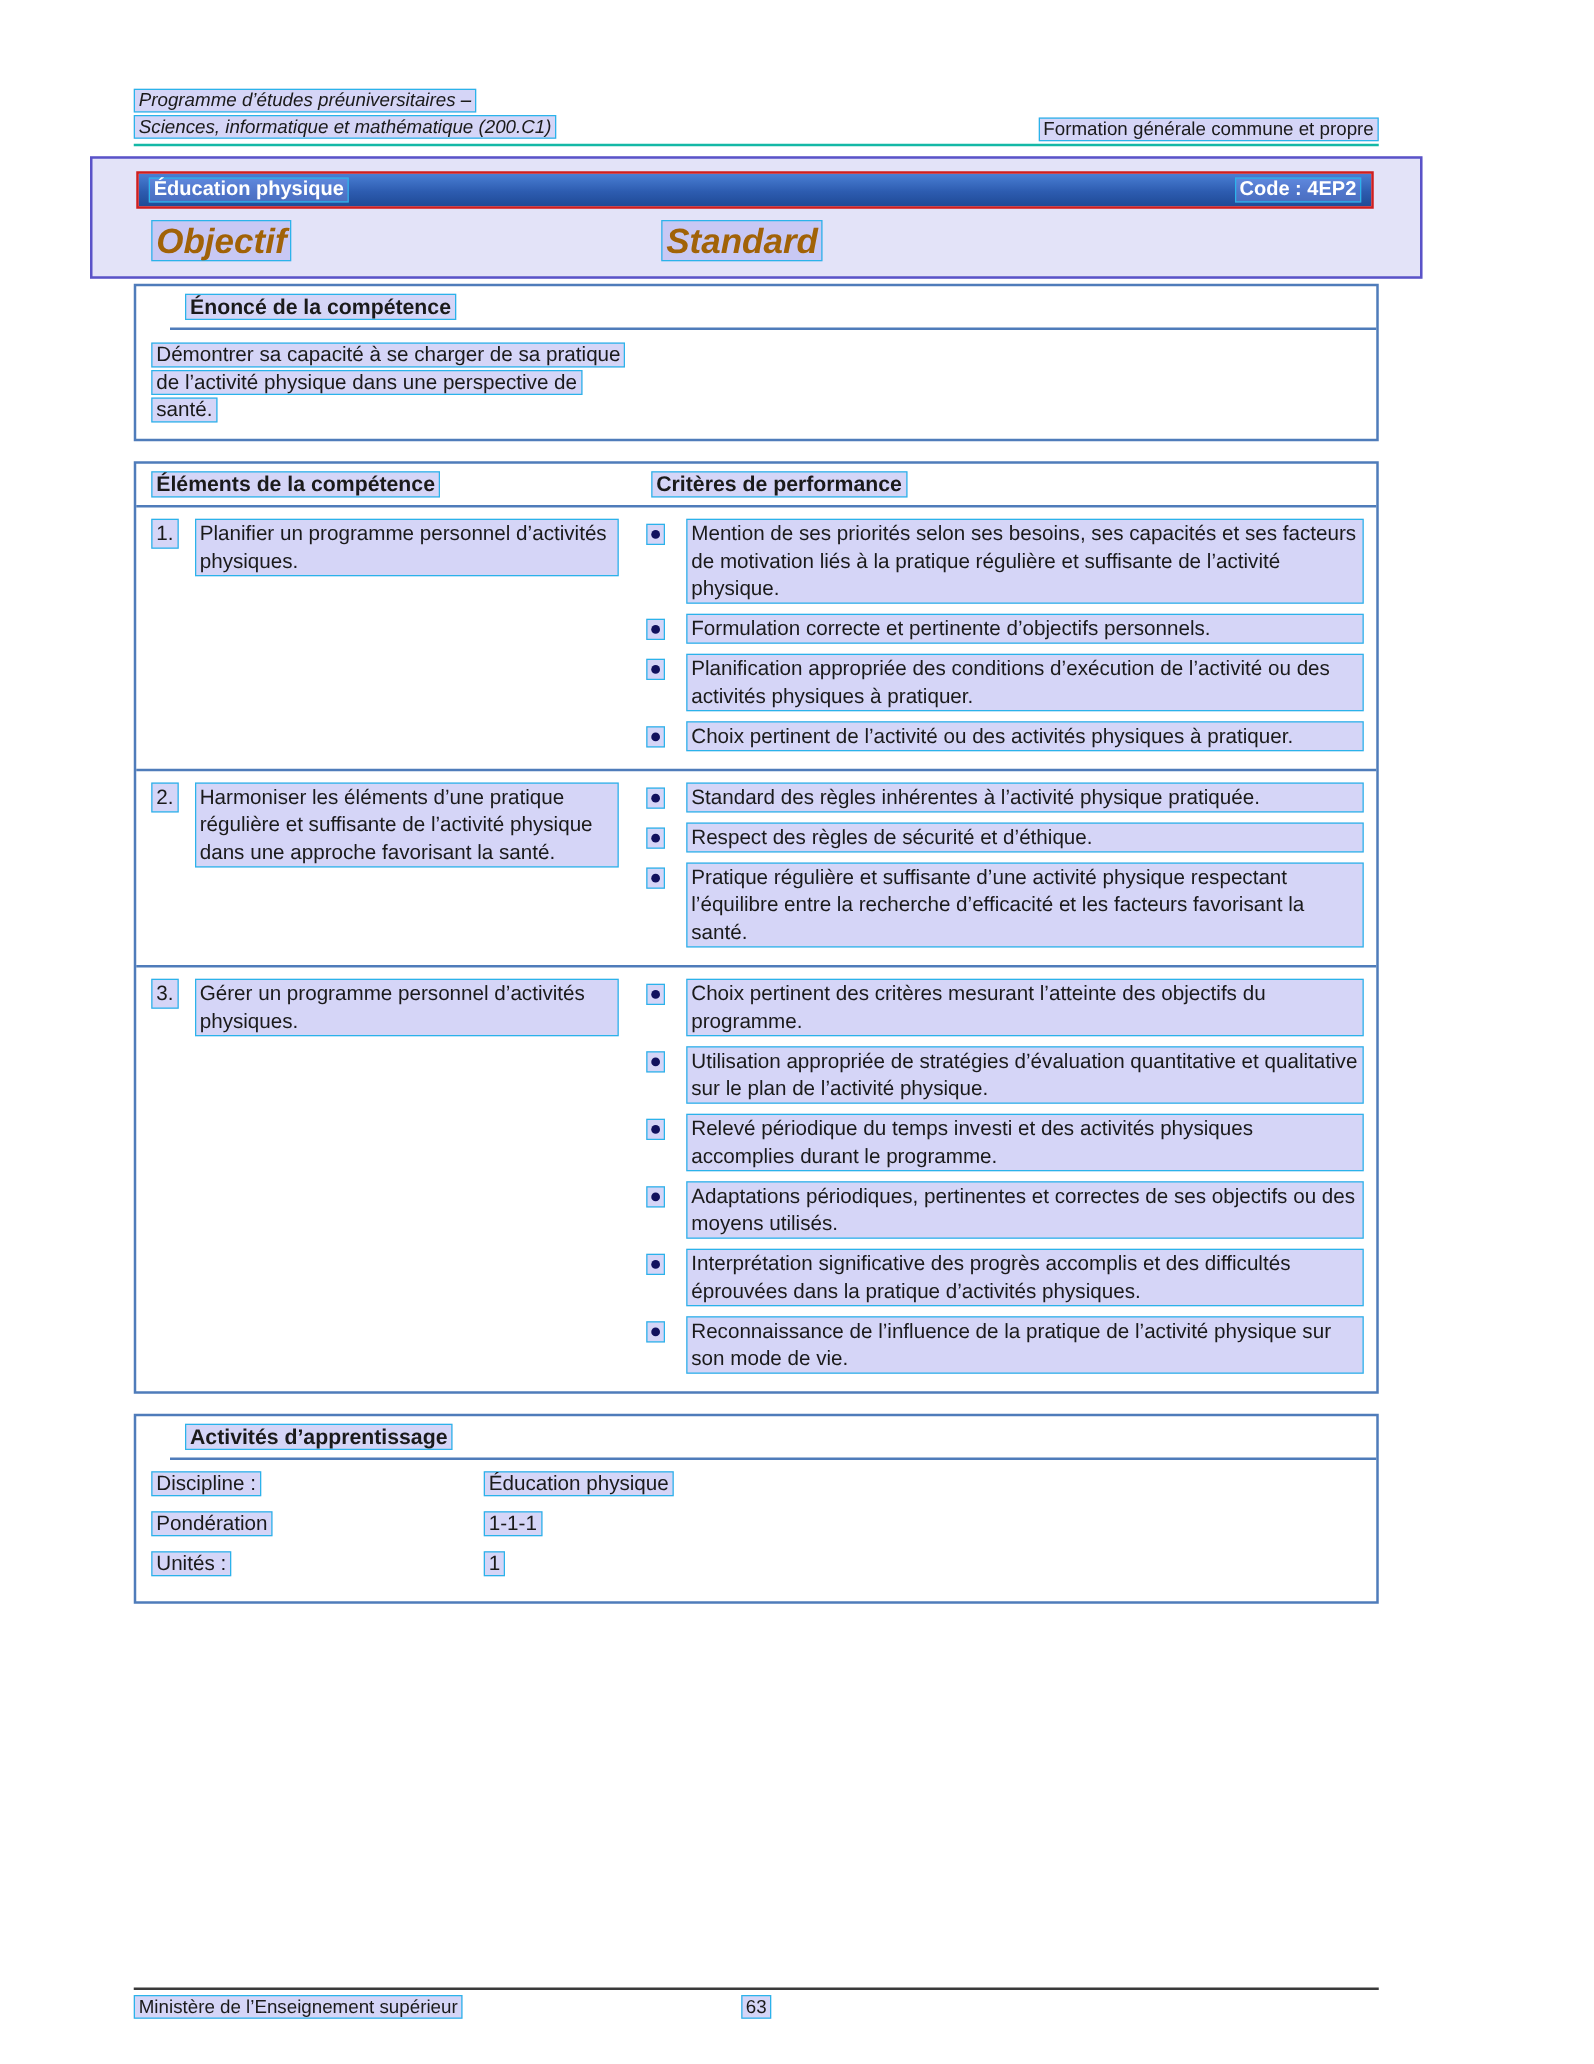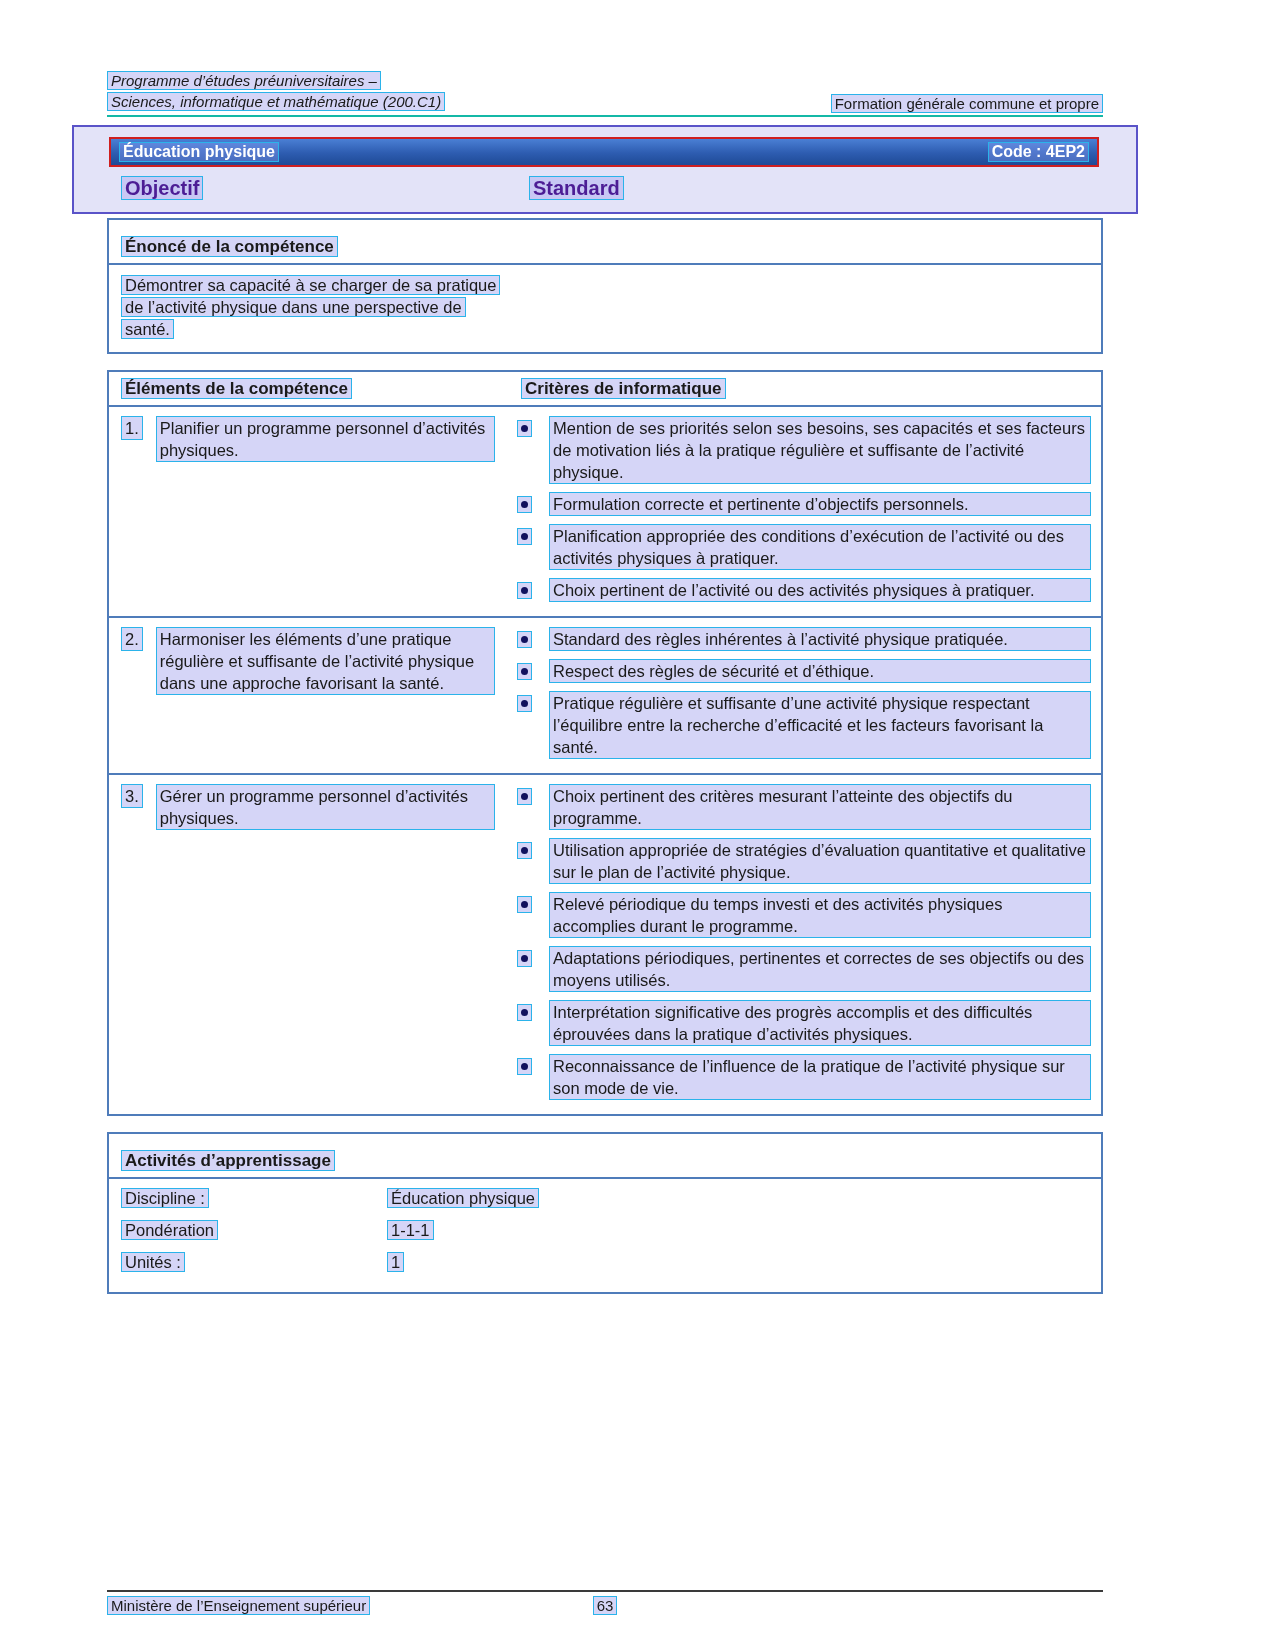--- a/index.html
+++ b/index.html
@@ -49,35 +49,36 @@
     background: linear-gradient(180deg, #4a7fd4 0%, #2d5cb0 55%, #1f4a96 100%);
     border: 2px solid #cf1f1f;
     color: #ffffff;
     font-weight: bold;
     font-size: 16px;
     display: flex; justify-content: space-between; align-items: center;
     padding: 3px 8px;
   }
   .col-labels { display: flex; margin-top: 10px; padding-left: 12px; }
   .col-labels .lbl {
-    color: #4c1d95; font-weight: bold; font-size: 20px;
+    color: #a16207; font-weight: bold; font-style: italic; font-size: 28px;
   }
   .col-labels .lbl-left { width: 408px; }
 
   
   .box {
     border: 2px solid #4f7cba;
     margin-top: 4px;
     background: #ffffff;
   }
   .box + .box { margin-top: 16px; }
   .box-head {
     font-weight: bold; font-size: 17px;
-    padding: 17px 12px 6px 12px;
+    padding: 7px 12px 6px 12px;
     border-bottom: 2px solid #4f7cba;
+    margin-left: 27px;
   }
   .box-body { padding: 9px 12px 12px 12px; font-size: 16.5px; line-height: 22px; }
   .enonce-body p { margin: 0; width: 392px; }
 
   
   .t-head, .t-row { display: grid; grid-template-columns: 400px 1fr; }
   .t-head { border-bottom: 2px solid #4f7cba; }
   .t-head .h { font-weight: bold; font-size: 17px; padding: 7px 8px 6px 12px; }
   .t-row + .t-row { border-top: 2px solid #4f7cba; }
   .t-row { padding: 9px 0 6px 0; }
@@ -136,21 +137,21 @@
       <span class="hl">Énoncé de la compétence</span>
     </div>
     <div class="box-body enonce-body">
       <p><span class="hl">Démontrer sa capacité à se charger de sa pratique de l’activité physique dans une perspective de santé.</span></p>
     </div>
   </div>
 
   <div class="box">
     <div class="t-head">
       <div class="h"><span class="hl">Éléments de la compétence</span></div>
-      <div class="h"><span class="hl">Critères de informatique</span></div>
+      <div class="h"><span class="hl">Critères de performance</span></div>
     </div>
 
     <div class="t-row">
       <div class="el-cell">
         <span class="el-num hl">1.</span>
         <span class="el-text hl">Planifier un programme personnel d’activités physiques.</span>
       </div>
       <ul class="crit-list">
         <li class="crit">
           <span class="dot-wrap hl">

